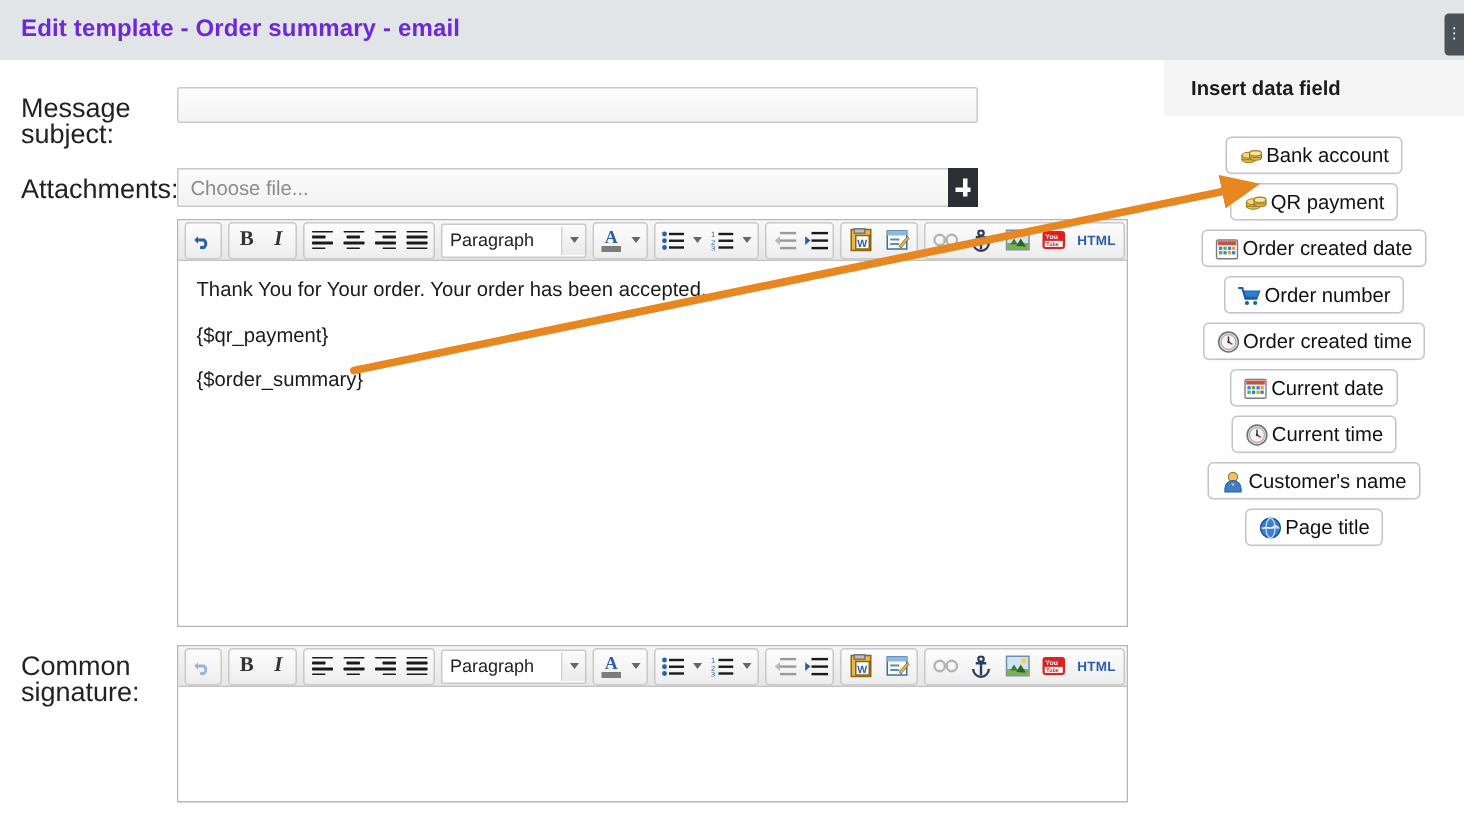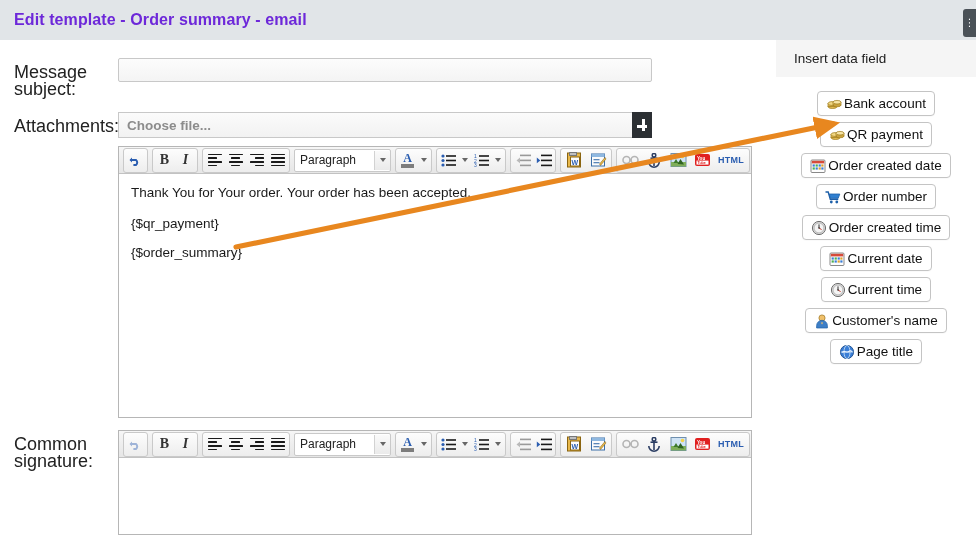--- a/index.html
+++ b/index.html
@@ -100,21 +100,20 @@
     height: 26px;
     box-sizing: border-box;
     border: 1px solid #c8c8c8;
     border-right: none;
     background: linear-gradient(#fbfbfb, #f2f2f2);
     font-family: "Liberation Sans", sans-serif;
     font-size: 13.5px;
     padding: 0 8px;
     color: #555;
     outline: none;
-    font-weight: bold;
   }
   .file-input::placeholder { color: #8c8c8c; }
   .plus-btn {
     width: 20px;
     height: 26px;
     box-sizing: border-box;
     background: #2b2f33;
     border: 1px solid #2b2f33;
     position: relative;
     cursor: pointer;
@@ -247,21 +246,21 @@
     box-sizing: border-box;
     position: relative;
   }
   .sidebar-header {
     height: 38px;
     background: #f5f5f5;
     display: flex;
     align-items: center;
     padding-left: 18px;
     box-sizing: border-box;
-    font-weight: normal;
+    font-weight: bold;
     font-size: 13.5px;
     color: #1b1b1b;
     border-bottom: 1px solid #fff;
   }
   .sidebar-btns {
     display: flex;
     flex-direction: column;
     align-items: center;
     padding-top: 13px;
     gap: 6px;

